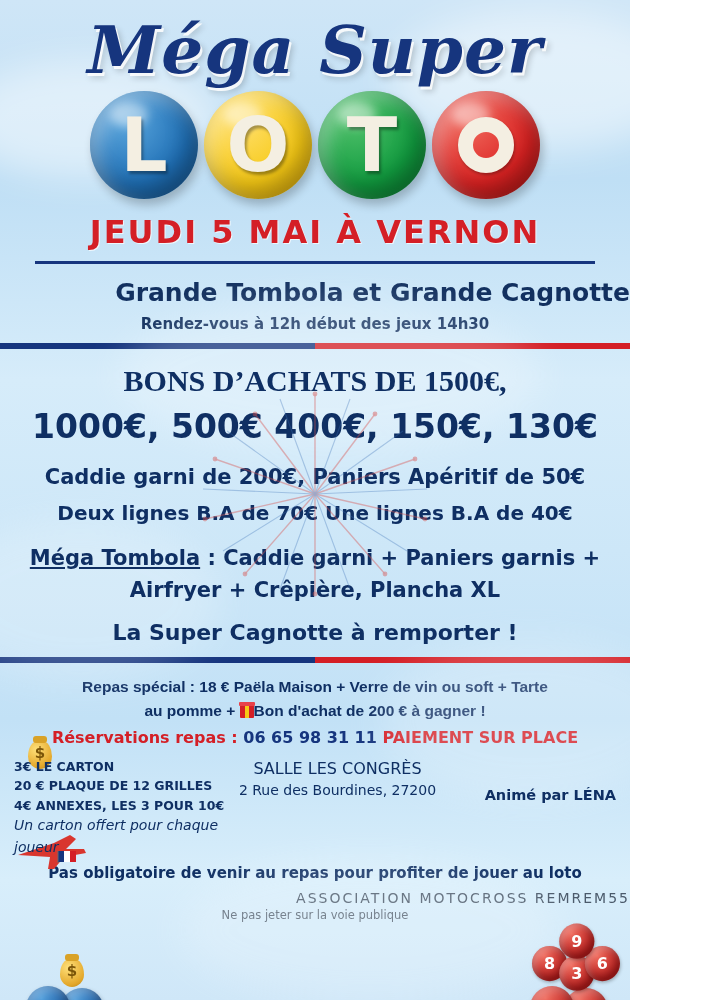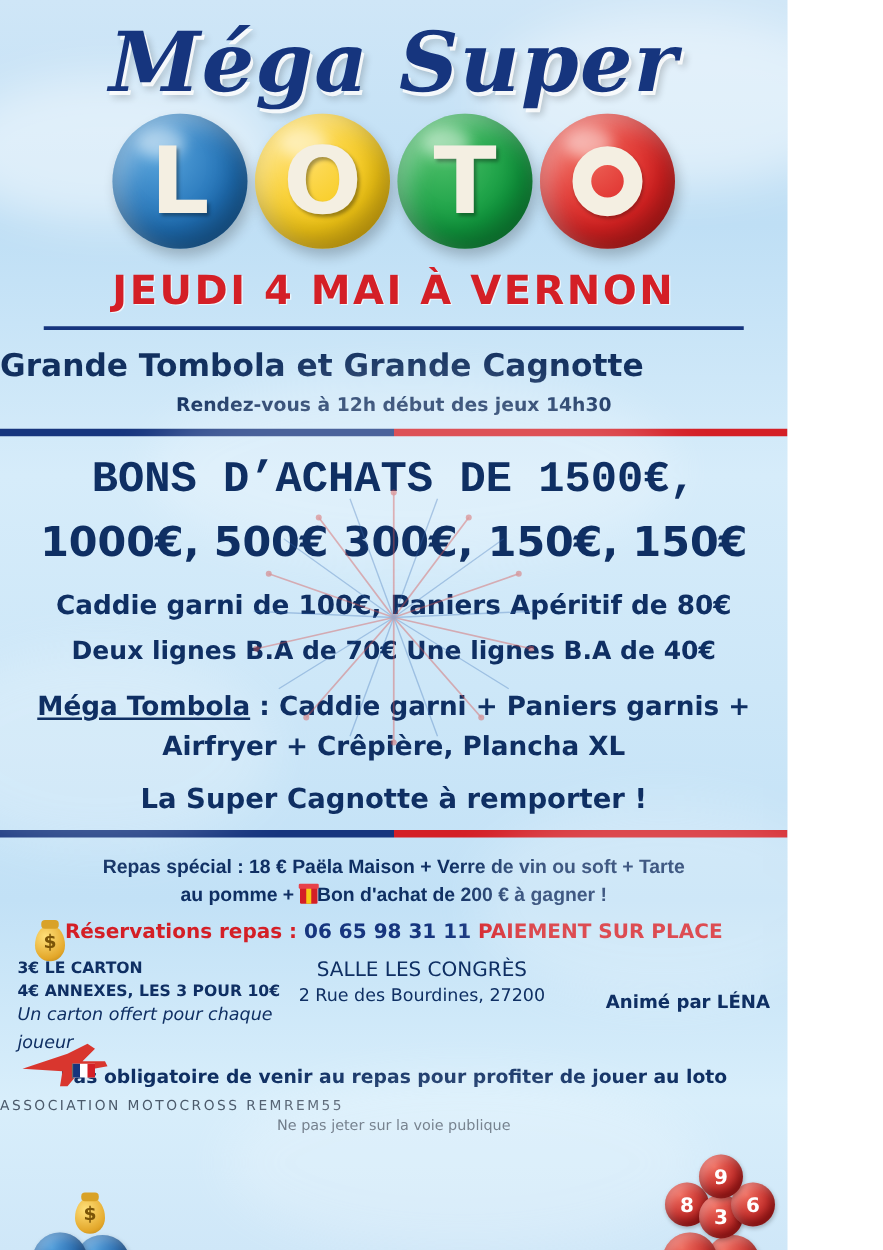--- a/index.html
+++ b/index.html
@@ -101,21 +101,21 @@
     color: #d41f26;
     text-shadow: 1px 1px 0 rgba(255,255,255,.7);
   }
   .rule {
     width: 560px;
     height: 3px;
     margin: 10px auto 0;
     background: #16357e;
   }
   .subtitle {
-    text-align: left;
+    text-align: right;
     margin-top: 14px;
     font-family: "DejaVu Sans", sans-serif;
     font-weight: bold;
     font-size: 25px;
     color: #12305f;
   }
   .rdv {
     text-align: center;
     margin-top: 8px;
     font-family: "DejaVu Sans", sans-serif;
@@ -139,23 +139,23 @@
   .firework {
     position: absolute;
     left: 50%;
     top: 30px;
     transform: translateX(-50%);
     width: 340px; height: 230px;
     opacity: .55;
     pointer-events: none;
   }
   .p1 {
-    font-family: Liberation Mono, monospace;
-    font-weight: bold;
-    font-size: 35px;
+    font-family: Liberation Serif, serif;
+    font-weight: bold;
+    font-size: 30px;
     color: #0f2f63;
     line-height: 1.35;
   }
   .p2 {
     font-family: "DejaVu Sans", sans-serif;
     font-weight: bold;
     font-size: 33px;
     color: #0f2f63;
     line-height: 1.5;
   }
@@ -352,24 +352,24 @@
   }
   .notice {
     text-align: center;
     margin-top: 6px;
     font-family: "DejaVu Sans", sans-serif;
     font-weight: bold;
     font-size: 15px;
     color: #0f2f63;
   }
   .assoc {
-    text-align: left;
+    text-align: right;
     margin-top: 8px;
     font-family: "DejaVu Sans", sans-serif;
-    font-size: 11px;
+    font-size: 14px;
     letter-spacing: 2px;
     color: #4b5a6b;
   }
   .footnote {
     text-align: center;
     margin-top: 2px;
     font-family: "DejaVu Sans", sans-serif;
     font-size: 11.5px;
     color: #5a6877;
   }
@@ -396,21 +396,21 @@
       <span>O</span>
     </div>
     <div class="ball b-green">
       <span>T</span>
     </div>
     <div class="ball b-red">
       <div class="ring"></div>
     </div>
   </div>
 
-  <div class="date-line">JEUDI 4 MAI À VERNON</div>
+  <div class="date-line">JEUDI 5 MAI À VERNON</div>
   <div class="rule"></div>
   <div class="subtitle">Grande Tombola et Grande Cagnotte</div>
   <div class="rdv">Rendez-vous à 12h début des jeux 14h30</div>
 
   <div class="band"></div>
 
   <div class="main">
 
     <svg class="firework" viewBox="0 0 340 230">
       <g stroke="#d9534f" stroke-width="1.4" opacity="0.75">
@@ -456,22 +456,22 @@
 
     <svg class="plane" viewBox="0 0 76 48">
       <path d="M4 26 L40 14 L56 6 L62 10 L52 20 L70 20 L72 24 L50 28 L40 40 L34 40 L36 28 Z" fill="#d9362e"></path>
       <rect x="44" y="22" width="18" height="11" fill="#ffffff"></rect>
       <rect x="44" y="22" width="6" height="11" fill="#16357e"></rect>
       <rect x="56" y="22" width="6" height="11" fill="#d41f26"></rect>
       <path d="M44 22 L44 34" stroke="#6b6b6b" stroke-width="1"></path>
     </svg>
 
     <div class="p1">BONS D’ACHATS DE 1500€,</div>
-    <div class="p2">1000€, 500€ 300€, 150€, 150€</div>
-    <div class="p4">Caddie garni de 100€, Paniers Apéritif de 80€</div>
+    <div class="p2">1000€, 500€ 400€, 150€, 130€</div>
+    <div class="p4">Caddie garni de 200€, Paniers Apéritif de 50€</div>
     <div class="p5">Deux lignes B.A de 70€ Une lignes B.A de 40€</div>
 
     <div class="cluster cl-left">
 
       <div class="mini blue" style="left:52px; top:-6px;">2</div>
       <div class="mini blue" style="left:18px; top:-8px;">5</div>
     </div>
 
     <div class="cluster cl-right">
 
@@ -494,20 +494,21 @@
     <span>au pomme + </span><span class="gift"></span><span>Bon d'achat de 200 € à gagner !</span>
   </div>
 
   <div class="resrepas">
     <span>Réservations repas : </span><span class="blue">06 65 98 31 11</span><span> PAIEMENT SUR PLACE</span>
   </div>
 
   <div class="bottom-grid">
     <div class="prices">
       <div>3€ LE CARTON</div>
+      <div>20 € PLAQUE DE 12 GRILLES</div>
       <div>4€ ANNEXES, LES 3 POUR 10€</div>
       <div class="ital">Un carton offert pour chaque joueur</div>
     </div>
     <div class="venue">
       <div>SALLE LES CONGRÈS</div>
       <div class="sm">2 Rue des Bourdines, 27200</div>
     </div>
     <div class="anim">Animé par LÉNA</div>
   </div>
 

